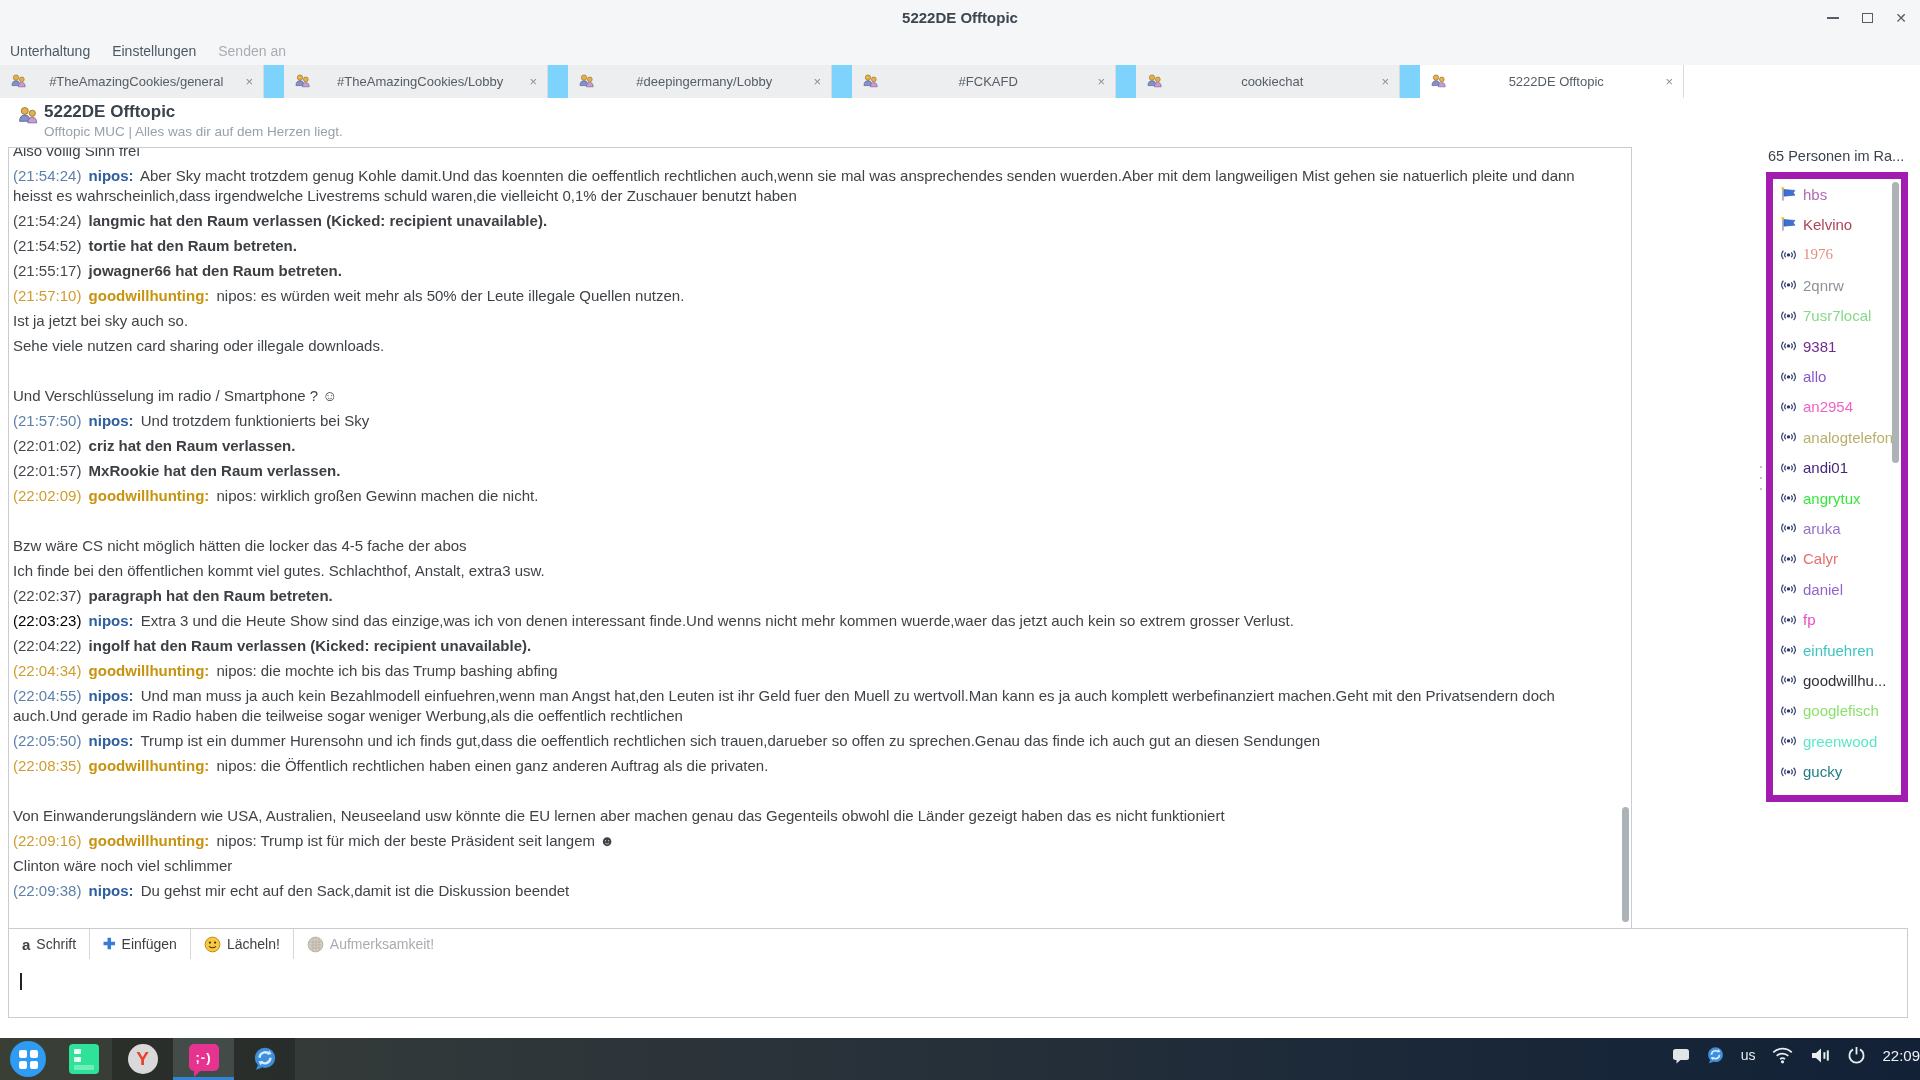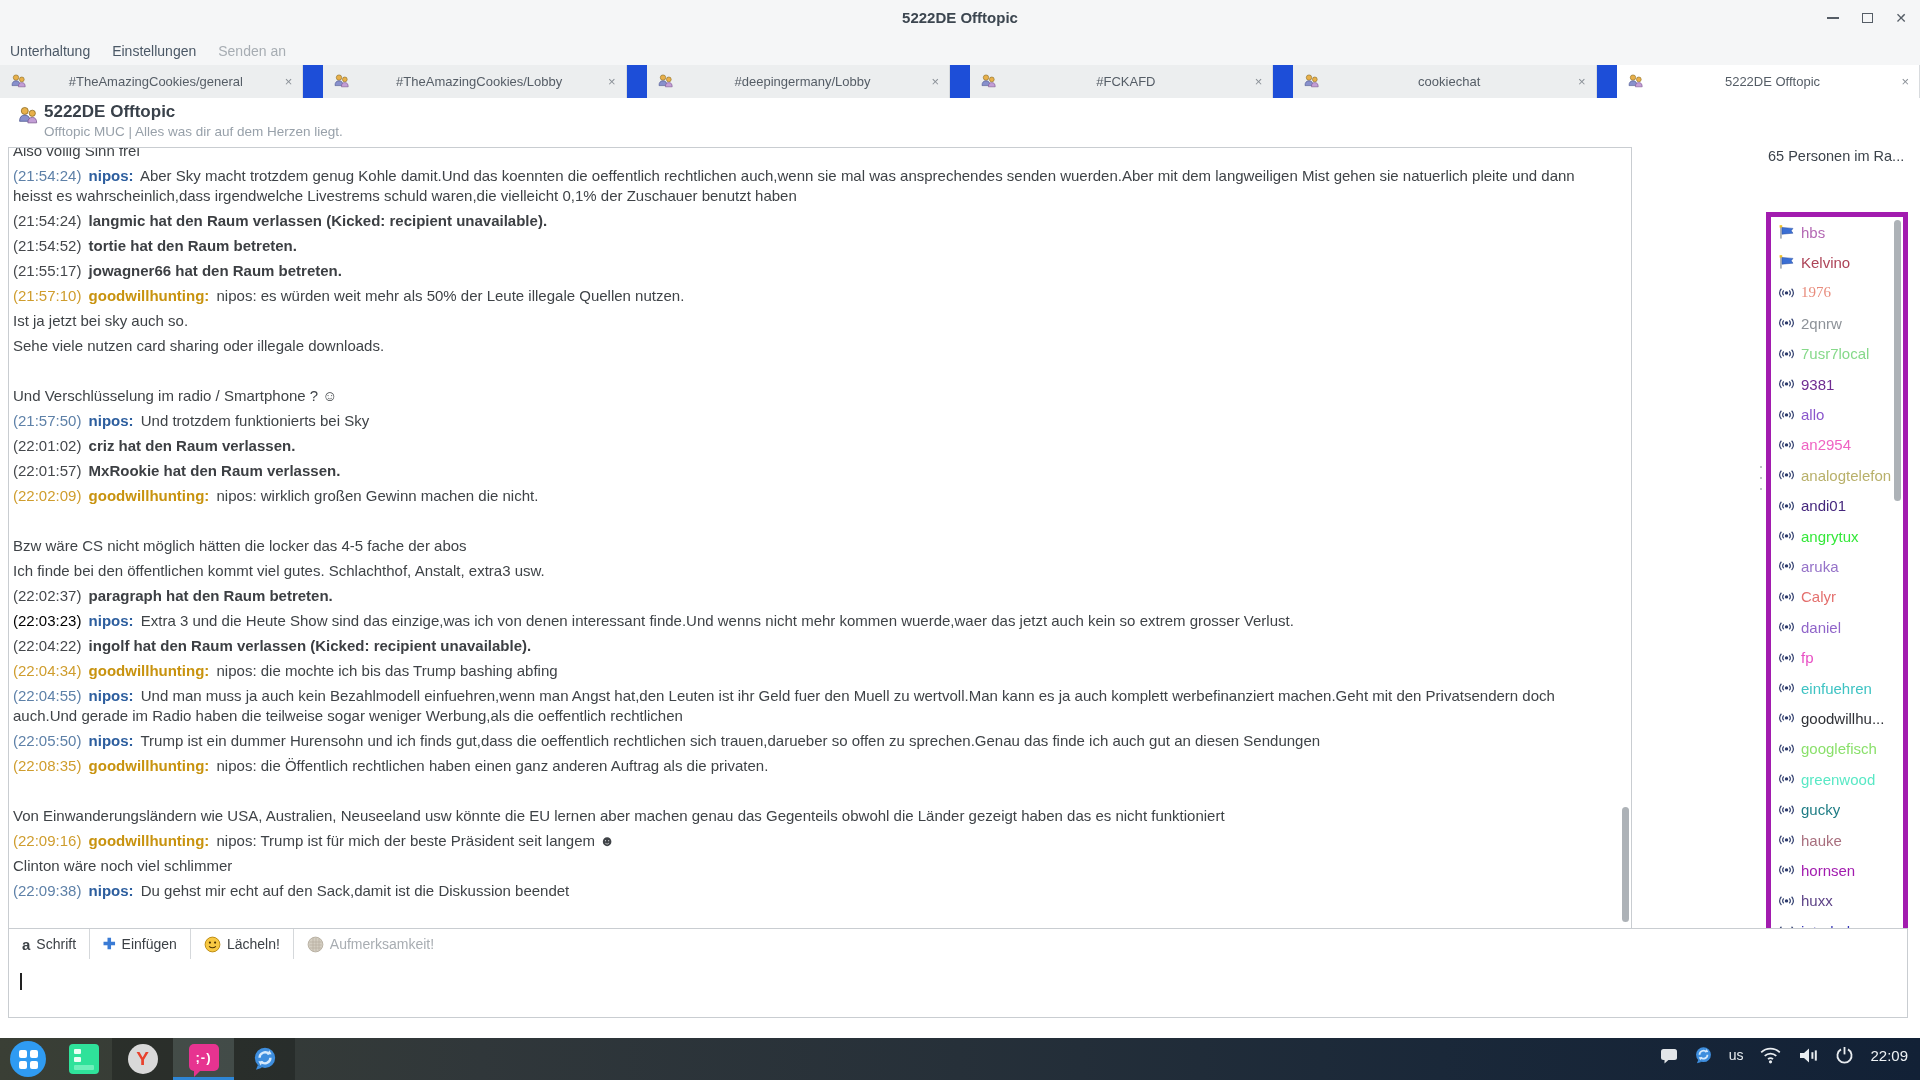--- a/index.html
+++ b/index.html
@@ -11,21 +11,21 @@
   .winctl { position:absolute; top:8px; width:26px; height:20px; display:flex;
     align-items:center; justify-content:center; cursor:default; }
   .winctl.min { right:74px; } .winctl.max { right:40px; } .winctl.close { right:6px; }
   .winctl .bar { width:12px; height:2px; background:#555d66; }
   .winctl .box { width:11px; height:10px; border:1.6px solid #555d66; }
   .winctl .x { font-size:14px; color:#555d66; line-height:1; }
   .menubar { position:absolute; left:0; top:36px; width:1920px; height:29px; background:#f5f6f7;
     display:flex; align-items:center; padding-left:10px; gap:22px; }
   .menu-item { font-size:14px; color:#4b5866; }
   .menu-item.disabled { color:#a7adb3; }
-  .tabbar { position:absolute; left:0; top:65px; width:1920px; height:33px; background:#1d4ed8;
+  .tabbar { position:absolute; left:0; top:65px; width:1684px; height:33px; background:#7dd3fc;
     display:flex;gap:20px; }
   .tab { width:320px; height:33px; background:#eceeef; border-right:1px solid #d8dbde;
     display:flex; align-items:center; padding:0 10px; }
   .tab.active { background:#ffffff; border-right:1px solid #d8dbde; }
   .tab .muc-ic { flex:0 0 auto; margin-right:6px; display:flex; }
   .tab .lbl { flex:1; text-align:center; font-size:13px; color:#555d66;
     white-space:nowrap; overflow:hidden; }
   .tab .cls { flex:0 0 auto; font-size:13px; color:#8a9097; margin-left:6px; }
   .chathead { position:absolute; left:0; top:98px; width:1758px; height:49px; background:#fff; }
   .chathead .hic { position:absolute; left:17px; top:6px; }
@@ -37,22 +37,22 @@
   .msg { font-size:15px; line-height:20px; margin-bottom:5px; color:#3f4347; word-wrap:break-word; }
   .msg.blank { height:20px; }
   .msg .ts { margin-right:3px; }
   .msg.status .ts { color:#45484c; }
   .msg.status .st { font-weight:bold; color:#3c3f43; }
   .msg .nick { margin-right:3px; }
   .vscroll { position:absolute; border-radius:4px; background:#adb2b7; }
   .msg-scroll { right:2px; top:659px; width:7px; height:115px; }
   .people-label { position:absolute; left:1768px; top:148px; width:145px; font-size:14.5px;
     color:#3c434b; white-space:nowrap; overflow:hidden; }
-  .userlist { position:absolute; left:1766px; top:172px; width:142px; height:753px;
-    border:5px solid #a21caf; background:#fff; overflow:hidden;margin-top:40px; }
+  .userlist { position:absolute; left:1766px; top:172px; width:142px; height:630px;
+    border:7px solid #a21caf; background:#fff; overflow:hidden; }
   .urow { height:30.4px; display:flex; align-items:center; padding-left:7px; }
   .urow .uic { flex:0 0 auto; margin-right:6px; display:flex; }
   .urow .uname { font-size:15px; white-space:nowrap; overflow:hidden; }
   .list-scroll { right:2px; top:3px; width:7px; height:281px; }
   .splitter { position:absolute; left:1759px; top:466px; width:4px; height:24px;
     display:flex; flex-direction:column; align-items:center; justify-content:space-between; }
   .splitter i { width:2px; height:2px; background:#aab0b5; border-radius:50%; }
   .composer { position:absolute; left:8px; top:928px; width:1900px; height:90px;
     border:1px solid #c9cdd1; background:#fff; }
   .ctoolbar { display:flex; height:30px; align-items:stretch; }
@@ -80,21 +80,21 @@
     background:rgba(0,0,0,0.22); }
   .apptile.active { background:rgba(130,150,150,0.18); border-bottom:3px solid #2e86d6; }
   .y-ic { width:30px; height:30px; border-radius:50%; background:#d9d9d9; display:flex;
     align-items:center; justify-content:center; font-weight:bold; font-size:19px; color:#e8412c; }
   .chatapp-ic { width:30px; height:27px; background:#e73390; border-radius:5px; position:relative;
     display:flex; align-items:center; justify-content:center;
     color:#fff; font-weight:bold; font-size:13px; letter-spacing:1px; }
   .chatapp-ic:after { content:""; position:absolute; left:5px; bottom:-6px;
     border:4px solid transparent; border-top-color:#e73390; border-left-color:#e73390; }
   .tb-right { position:absolute; right:0; top:0; height:34px; display:flex; align-items:center;
-    gap:16px; padding-right:12px; }
+    gap:16px; }
   .kbd { font-size:14px; color:#e9edf1; }
   .clock { font-size:15px; color:#eef2f5; }
   .tray-ic { display:flex; align-items:center; }
 </style>
 </head>
 <body>
 
 <div class="titlebar">
   <div class="title">5222DE Offtopic</div>
   <div class="winctl min">

